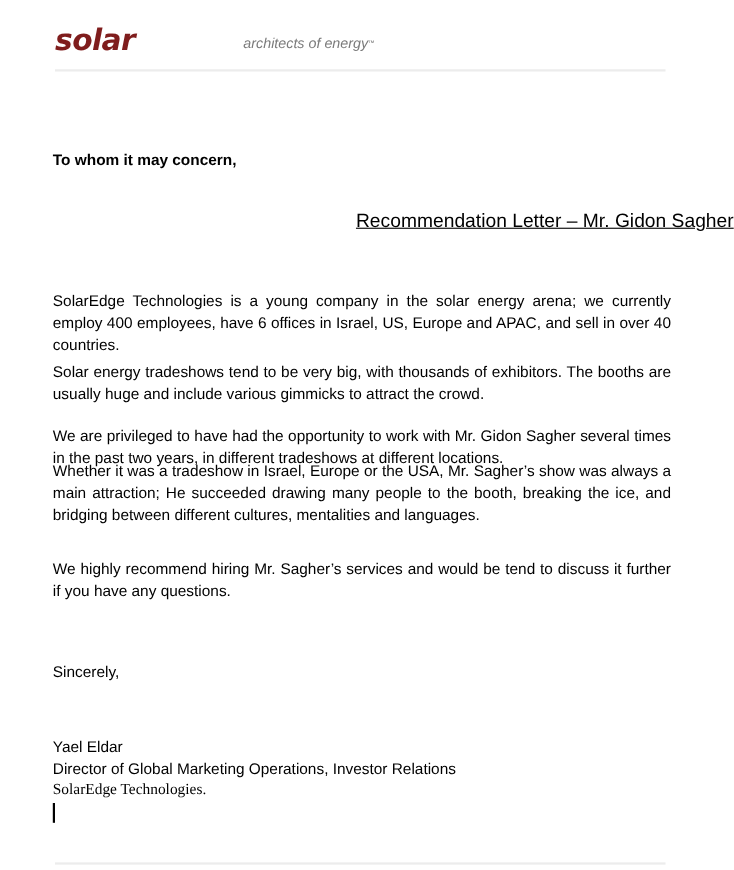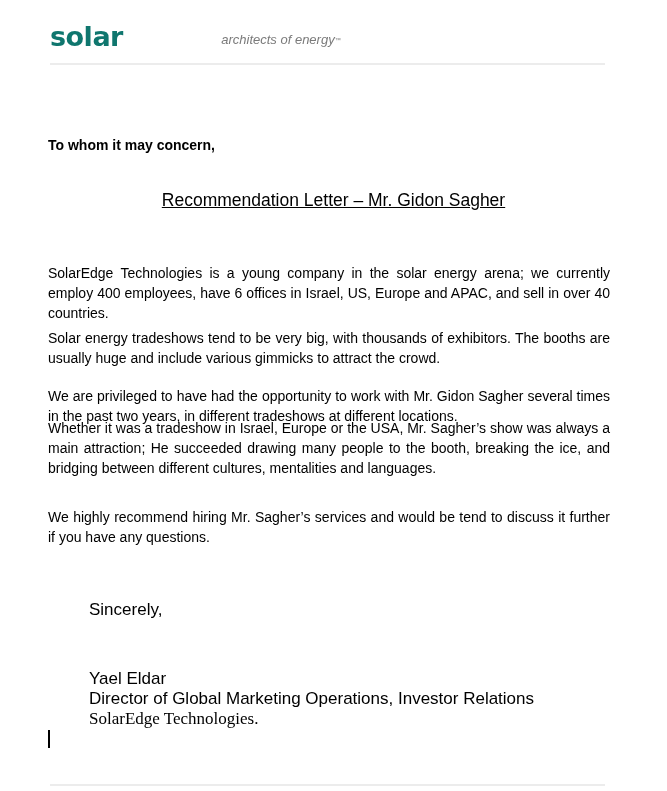--- a/index.html
+++ b/index.html
@@ -1,32 +1,32 @@
 <!DOCTYPE html>
 <html><head>
 <meta charset="utf-8">
 <style>
   html, body { margin:0; padding:0; background:#ffffff; }
   body { width:667px; height:791px; position:relative; overflow:hidden;
          font-family:"Liberation Sans", sans-serif; color:#000; }
   .logo { position:absolute; left:50px; top:22px; height:30px; display:flex; align-items:flex-end; }
-  .logo-solar { font-family:"DejaVu Sans", sans-serif; font-weight:bold; font-size:27px; color:#0f766e; letter-spacing:-0.5px; line-height:30px; }
+  .logo-solar { font-family:"DejaVu Sans", sans-serif; font-weight:bold; font-size:27px; color:#7f1d1d; letter-spacing:-0.5px; line-height:30px;font-style:italic; }
   .logo-edge { position:relative; font-family:"DejaVu Sans", sans-serif; font-weight:bold; font-size:27px; color:#ffffff; line-height:30px; padding:0 8px 0 6px; margin-left:1px; }
   .logo-edge::before { content:""; position:absolute; left:0; right:0; top:3px; bottom:2px; background:#ef8b8f; transform:skewX(-14deg); z-index:-1; }
   .logo-edge span { position:relative; }
   .logo-tag { font-style:italic; font-size:13px; color:#7a7a7a; margin-left:8px; line-height:24px; }
   .logo-tm { font-size:6px; vertical-align:top; }
   .rule { position:absolute; left:50px; width:555px; height:2px; background:#ececec; }
   .rule.top { top:63px; }
   .rule.bottom { top:784px; }
   .greeting { position:absolute; left:48px; top:137px; font-size:14px; font-weight:bold; }
-  .title { position:absolute; left:0; width:667px; top:190px; text-align:center; font-size:17.5px; text-decoration:underline; }
+  .title { position:absolute; left:0; width:667px; top:190px; text-align:right; font-size:17.5px; text-decoration:underline; }
   .body { position:absolute; left:48px; width:562px; font-size:14px; line-height:20px; text-align:justify; }
   .p1 { top:263px; } .p2 { top:328px; } .p3 { top:386px; } .p4 { top:418px; } .p5 { top:507px; }
-  .line { position:absolute; left:48px; font-size:17px; line-height:20px;margin-left:41px; }
+  .line { position:absolute; left:48px; font-size:14px; line-height:20px; }
   .sinc { top:600px; } .sig-name { top:669px; } .sig-title { top:689px; } .sig-company { top:709px;font-family:Liberation Serif, serif; }
   .cursor { position:absolute; left:48px; top:730px; width:2px; height:18px; background:#000; }
 </style>
 </head>
 <body>
 
 <div class="logo">
   <span class="logo-solar">solar</span>
   <span class="logo-edge"><span>edge</span></span>
   <span class="logo-tag"><span>architects of energy</span><span class="logo-tm">™</span></span>

